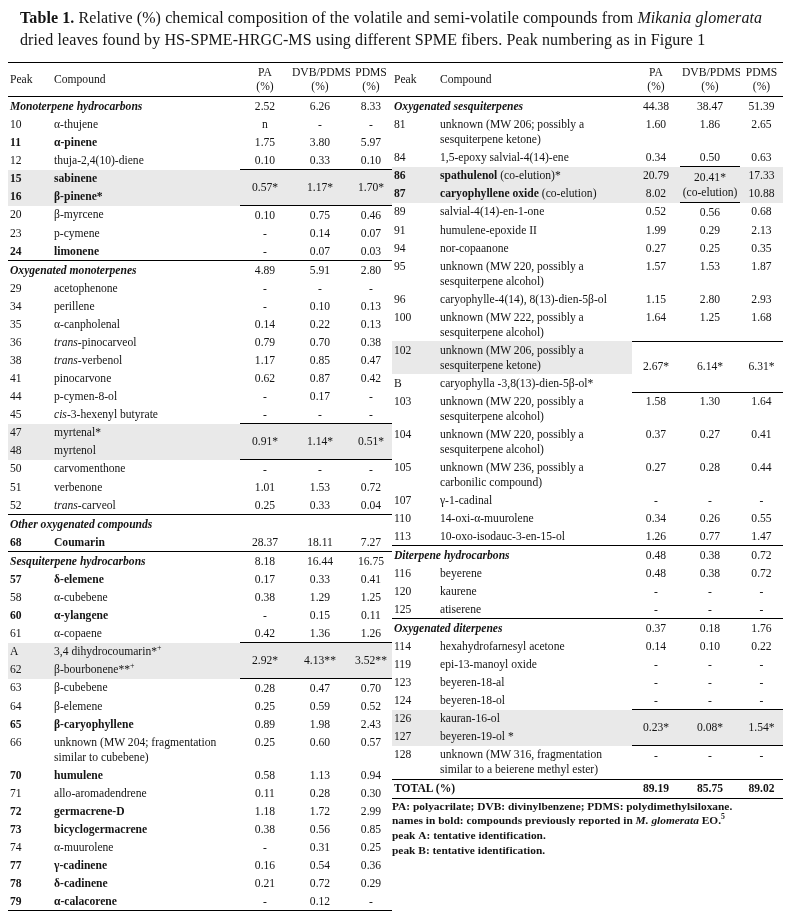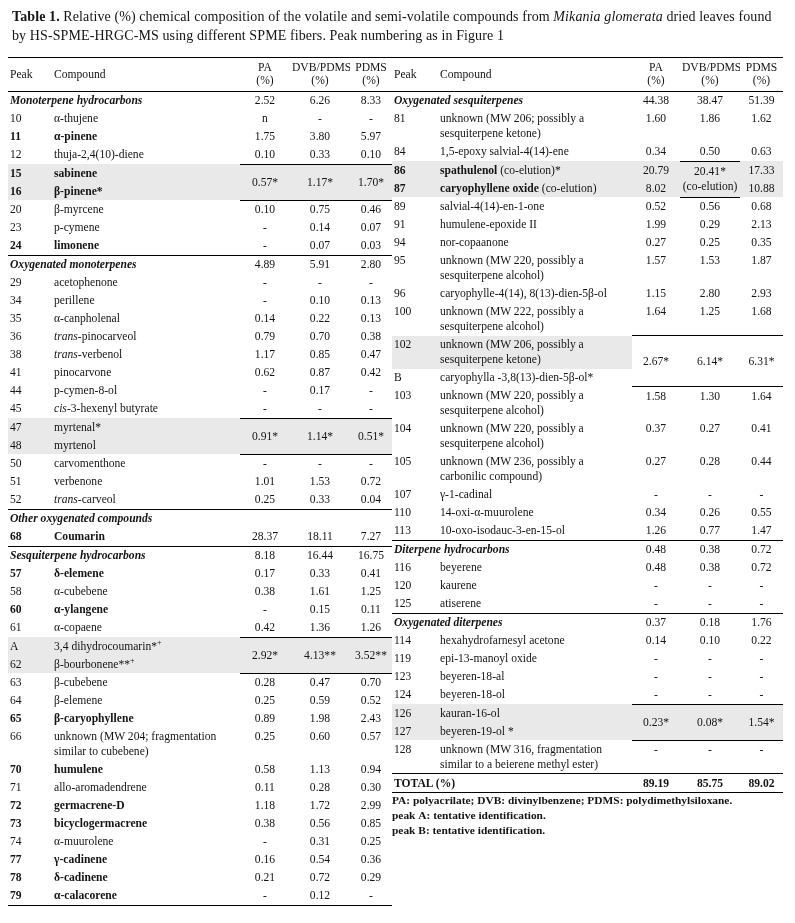--- a/index.html
+++ b/index.html
@@ -1,19 +1,19 @@
 <!DOCTYPE html>
 <html><head>
 <meta charset="utf-8">
 <style>
   html,body{margin:0;padding:0;background:#ffffff;}
   body{width:795px;font-family:"Liberation Serif","DejaVu Serif",serif;color:#141414;
        -webkit-font-smoothing:antialiased;}
   .page{padding:7px 8px 6px 8px;}
-  .title{font-size:14px;line-height:1.38;margin:0 0 11px 4px;letter-spacing:.1px;}
+  .title{font-size:16px;line-height:1.38;margin:0 0 11px 12px;letter-spacing:.1px;}
   .cols{display:flex;align-items:flex-start;}
   .col-left{width:384px;flex:0 0 auto;}
   .col-right{width:391px;flex:0 0 auto;}
   table.ctable{border-collapse:collapse;table-layout:fixed;width:100%;
        font-size:11.6px;border-bottom:1.6px solid #000;}
   .ctable th,.ctable td{padding:1.5px 2px;vertical-align:top;line-height:15px;
        overflow:hidden;}
   .ctable thead th{border-top:1.6px solid #000;border-bottom:1.1px solid #000;
        font-weight:normal;padding-top:3px;padding-bottom:3px;}
   th.h-peak,th.h-comp{text-align:left;vertical-align:middle;}
@@ -234,21 +234,21 @@
                 <td class="c-peak"><b>57</b></td>
                 <td class="c-comp"><b>δ-elemene</b></td>
                 <td class="c-val">0.17</td>
                 <td class="c-val">0.33</td>
                 <td class="c-val">0.41</td>
               </tr>
               <tr>
                 <td class="c-peak">58</td>
                 <td class="c-comp">α-cubebene</td>
                 <td class="c-val">0.38</td>
-                <td class="c-val">1.61</td>
+                <td class="c-val">1.29</td>
                 <td class="c-val">1.25</td>
               </tr>
               <tr>
                 <td class="c-peak"><b>60</b></td>
                 <td class="c-comp"><b>α-ylangene</b></td>
                 <td class="c-val">-</td>
                 <td class="c-val">0.15</td>
                 <td class="c-val">0.11</td>
               </tr>
               <tr>
@@ -381,21 +381,21 @@
                 <td colspan="2" class="sec-name">Oxygenated sesquiterpenes</td>
                 <td class="c-val sec-val">44.38</td>
                 <td class="c-val sec-val">38.47</td>
                 <td class="c-val sec-val">51.39</td>
               </tr>
               <tr>
                 <td class="c-peak">81</td>
                 <td class="c-comp">unknown (MW 206; possibly a sesquiterpene ketone)</td>
                 <td class="c-val">1.60</td>
                 <td class="c-val">1.86</td>
-                <td class="c-val">1.62</td>
+                <td class="c-val">2.65</td>
               </tr>
               <tr>
                 <td class="c-peak">84</td>
                 <td class="c-comp">1,5-epoxy salvial-4(14)-ene</td>
                 <td class="c-val">0.34</td>
                 <td class="c-val">0.50</td>
                 <td class="c-val">0.63</td>
               </tr>
               <tr>
                 <td class="c-peak shade"><b>86</b></td>
@@ -588,18 +588,19 @@
                 <td colspan="2" class="tot-label">TOTAL (%)</td>
                 <td class="c-val">89.19</td>
                 <td class="c-val">85.75</td>
                 <td class="c-val">89.02</td>
               </tr>
             </tbody>
           </table>
         </div>
       <div class="foot">
           <div><b>PA</b>: polyacrilate; <b>DVB</b>: divinylbenzene; <b>PDMS</b>: polydimethylsiloxane.</div>
+          <div><b>names in bold:</b> compounds previously reported in <i>M. glomerata</i> EO.<sup>5</sup></div>
           <div>peak <b>A</b>: tentative identification.</div>
           <div>peak <b>B</b>: tentative identification.</div>
         </div>
     </div>
   </div>
 </div>
 
 </body></html>

